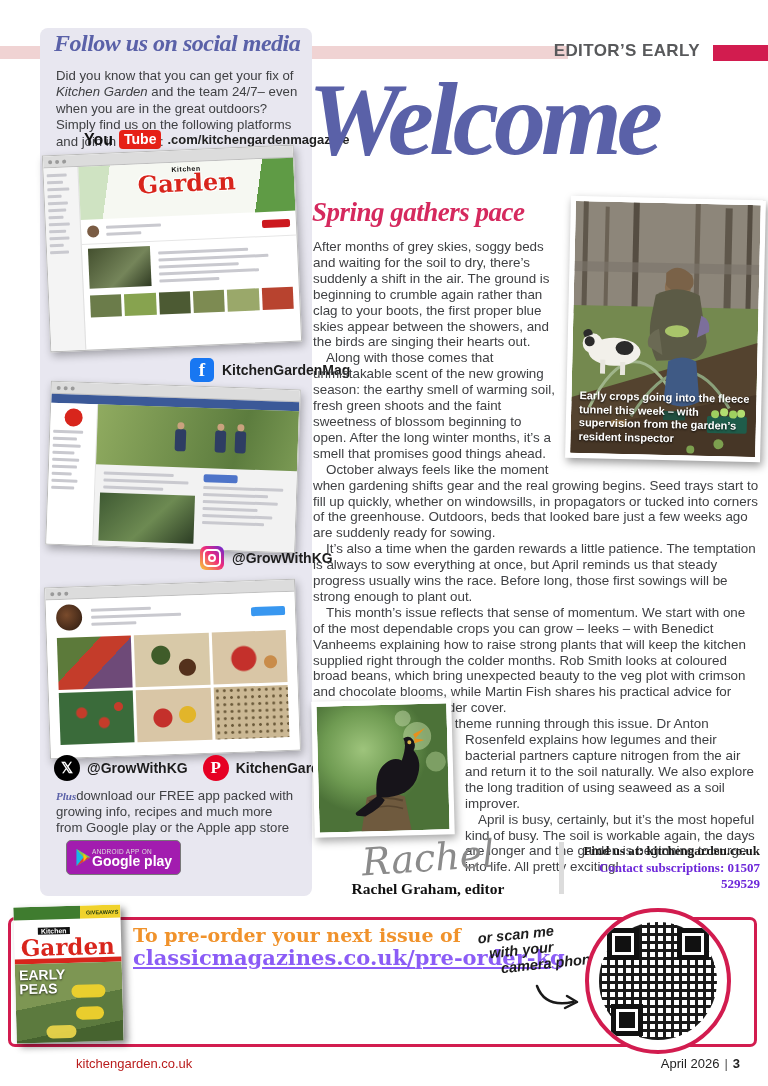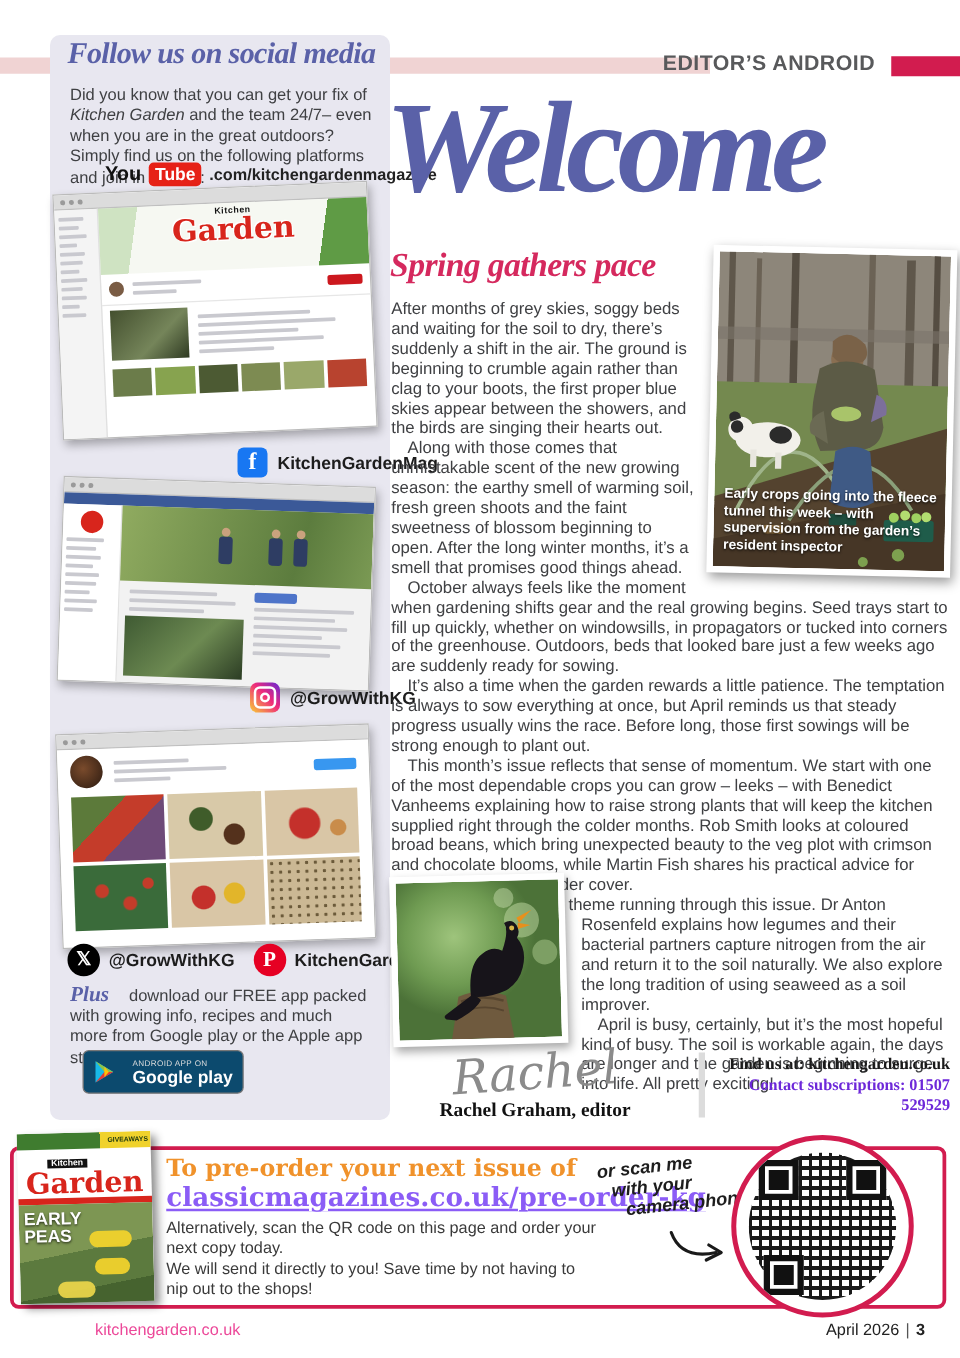--- a/index.html
+++ b/index.html
@@ -78,24 +78,24 @@
   .xp-row{left:14px;top:727px;gap:7px;}
   .fb-icon{width:24px;height:24px;border-radius:5px;background:#1877f2;color:#fff;text-align:center;
        font-family:"Liberation Serif",serif;font-weight:bold;font-size:19px;line-height:24px;}
   .ig-icon{width:24px;height:24px;border-radius:6px;background:linear-gradient(45deg,#f9ce34,#ee2a7b 55%,#6228d7);position:relative;}
   .ig-icon::before{content:"";position:absolute;inset:3px;border:2px solid #fff;border-radius:5px;}
   .ig-icon::after{content:"";position:absolute;inset:8px;border:2px solid #fff;border-radius:50%;}
   .x-icon{width:26px;height:26px;border-radius:50%;background:#000;color:#fff;text-align:center;font-weight:bold;font-size:15px;line-height:26px;}
   .pin-icon{width:26px;height:26px;border-radius:50%;background:#e60023;color:#fff;text-align:center;
        font-family:"Liberation Serif",serif;font-weight:bold;font-size:17px;line-height:26px;}
   .plus-wrap{position:absolute;left:16px;top:760px;width:242px;font-size:13.2px;line-height:16.2px;}
-  .plus-word{color:#5a61a8;font-size:17px;margin-right:16px;}
+  .plus-word{color:#5a61a8;font-size:11px;margin-right:0;}
   .badges{position:absolute;left:26px;top:812px;display:flex;gap:12px;}
-  .badge{height:33px;background:#0c4a6e;border:1px solid #777;border-radius:5px;display:flex;align-items:center;
-       gap:14px;padding:0 8px;color:#fff;}
+  .badge{height:33px;background:#a21caf;border:1px solid #777;border-radius:5px;display:flex;align-items:center;
+       gap:0;padding:0 8px;color:#fff;}
   .badge .tx1{font-size:6.5px;color:#ddd;letter-spacing:.3px;}
   .badge .tx2{font-size:14px;font-weight:bold;line-height:13px;}
   
   .welcome{position:absolute;left:308px;top:64px;font-size:104px;line-height:110px;color:#5a61a8;
        letter-spacing:-5px;}
   .subhead{position:absolute;left:312px;top:197px;font-size:27px;color:#d5295e;letter-spacing:-.5px;}
   .article{position:absolute;left:313px;top:239px;width:447px;font-size:13.4px;line-height:15.9px;}
   .article p{margin:0;}
   .article p.ind{text-indent:13px;}
   .spacer-right{float:right;width:202px;height:228px;}
@@ -146,30 +146,30 @@
   .scan-arrow{position:absolute;left:520px;top:62px;}
   .qr{position:absolute;left:574px;top:-12px;width:138px;height:138px;border-radius:50%;
        background:#fff;border:4px solid #d21c4f;overflow:hidden;}
   .qr-pattern{position:absolute;inset:10px;border-radius:50%;
        background-image:repeating-linear-gradient(0deg,#1a1a1a 0 3px,transparent 3px 8px),
                         repeating-linear-gradient(90deg,#1a1a1a 0 3px,#fff 3px 8px);}
   .finder{position:absolute;width:22px;height:22px;background:#fff;border:5px solid #111;}
   .finder::after{content:"";position:absolute;inset:3px;background:#111;}
   .f-tl{left:18px;top:16px;} .f-tr{right:18px;top:16px;} .f-bl{left:22px;bottom:14px;}
   
-  .footer-left{position:absolute;left:28px;top:1056px;font-size:13px;color:#ec4899;padding-left:48px;}
+  .footer-left{position:absolute;left:28px;top:1056px;font-size:13px;color:#b91c1c;padding-left:48px;}
   .footer-right{position:absolute;right:28px;top:1056px;font-size:13px;color:#222;}
   .footer-right b{font-weight:bold;}
   .fsep{margin:0 5px;color:#555;}
 </style>
 </head>
 <body>
 
 <div class="top-strip"></div>
-<div class="editors-letter">EDITOR’S ANDROID</div>
+<div class="editors-letter">EDITOR’S EARLY</div>
 <div class="crimson-block"></div>
 
 <div class="social-box">
   <div class="sb-heading script">Follow us on social media</div>
   <div class="sb-intro"><span>Did you know that you can get your fix of </span><i>Kitchen Garden</i><span> and the team 24/7– even when you are in the great outdoors? Simply find us on the following platforms and join in the fun:</span></div>
 
   <div class="yt-row">
     <span class="yt-you">You</span>
     <span class="yt-tube">Tube</span>
     <span class="yt-handle">.com/kitchengardenmagazine</span>
@@ -458,24 +458,20 @@
       <span class="cv-pill" style="left:56px;top:22px"></span>
       <span class="cv-pill" style="left:60px;top:44px;width:28px"></span>
       <span class="cv-pill" style="left:30px;top:62px;width:30px;background:#e8d44a"></span>
     </div>
     
   </div>
 
   <div class="banner-text">
     <div class="bh">To pre-order your next issue of</div>
     <div class="burl">classicmagazines.co.uk/pre-order-kg</div>
-    <div class="balt">
-      <div>Alternatively, scan the QR code on this page and order your next copy today.</div>
-      <div>We will send it directly to you! Save time by not having to nip out to the shops!</div>
-    </div>
   </div>
 
   <div class="scan-note">
     <div>or scan me</div>
     <div class="l2">with your</div>
     <div class="l3">camera phone!</div>
   </div>
   <svg class="scan-arrow" width="52" height="32" viewBox="0 0 52 32">
     <path d="M6 4 Q14 26 42 20" stroke="#1a1a1a" stroke-width="2.5" fill="none" stroke-linecap="round"></path>
     <path d="M36 14 L46 20 L34 26" stroke="#1a1a1a" stroke-width="2.5" fill="none" stroke-linecap="round" stroke-linejoin="round"></path>

